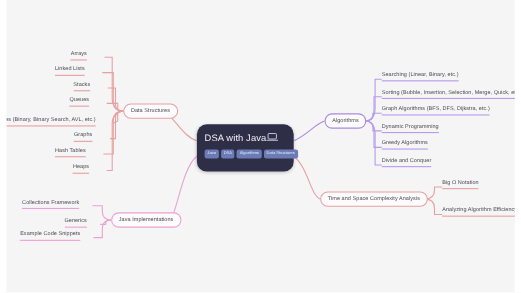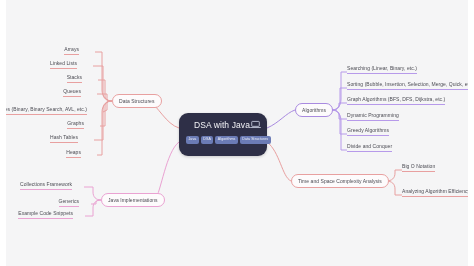--- a/index.html
+++ b/index.html
@@ -36,21 +36,21 @@
     height: 43px;
     background: #2e2f47;
     border-radius: 9px;
     box-sizing: border-box;
     padding: 5px 6px 4px 7px;
     box-shadow: 0 1px 3px rgba(0,0,0,0.18);
   }
   .root-titlerow {
     display: flex;
     align-items: center;
-    justify-content: flex-end;
+    justify-content: flex-start;
     height: 13px;
   }
   .root-title {
     color: #f2f2f6;
     font-size: 8.5px;
     letter-spacing: 0.1px;
     white-space: nowrap;
   }
   .laptop-icon { width: 11px; height: 9px; display: block; }
 

